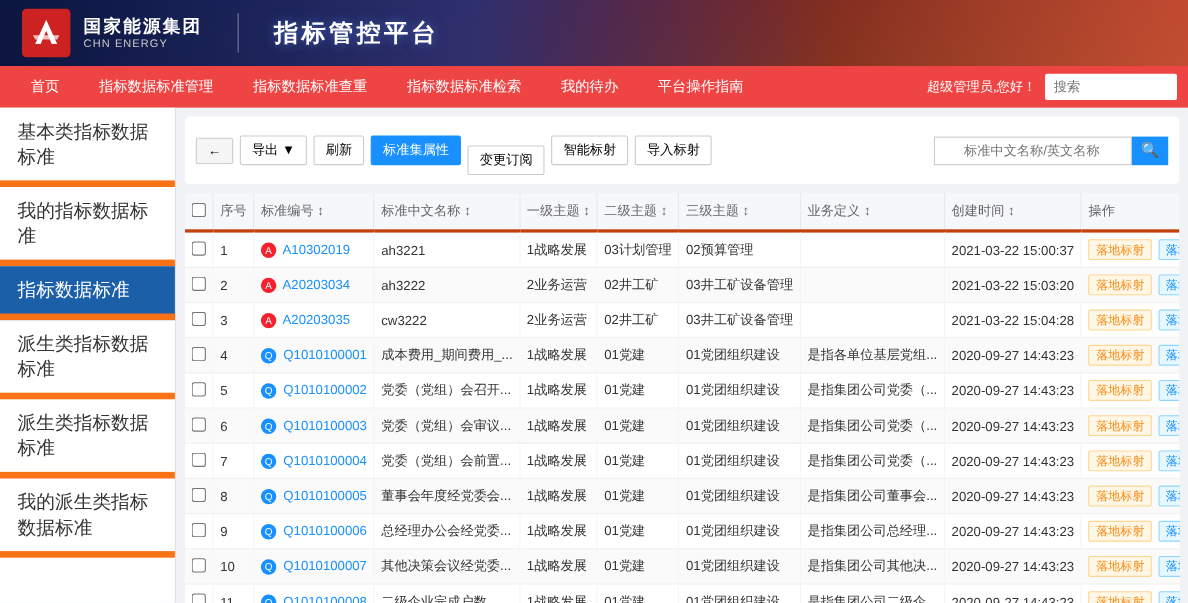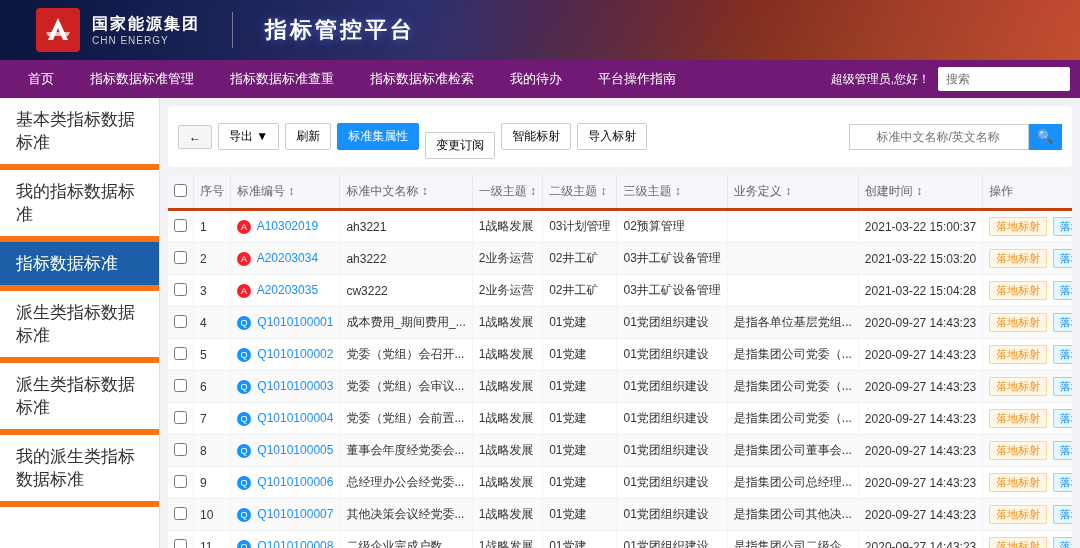--- a/index.html
+++ b/index.html
@@ -4,21 +4,21 @@
   <style>
     * { box-sizing: border-box; margin: 0; padding: 0; }
     body { font-family: 'Microsoft YaHei', Arial, sans-serif; font-size: 12px; background: #f0f2f5; }
 
     
     .header {
       background: linear-gradient(135deg, #1a2a6c 0%, #b21f1f 50%, #fdbb2d 100%);
       height: 60px;
       display: flex;
       align-items: center;
-      padding: 0 36px;
+      padding: 0 20px;
       position: relative;
       overflow: hidden;
     }
     .header::before {
       content: '';
       position: absolute;
       top: 0; left: 0; right: 0; bottom: 0;
       background: linear-gradient(90deg, rgba(10,20,60,0.95) 0%, rgba(30,50,120,0.85) 40%, rgba(100,30,30,0.7) 70%, rgba(180,50,50,0.8) 100%);
     }
     .logo-area {
@@ -56,21 +56,21 @@
       color: white;
       font-size: 22px;
       font-weight: bold;
       letter-spacing: 3px;
       z-index: 1;
       text-shadow: 0 0 10px rgba(100,150,255,0.5);
     }
 
     
     .navbar {
-      background: #701a75;
+      background: #ef4444;
       height: 38px;
       display: flex;
       align-items: center;
       padding: 0 10px;
       gap: 0;
       justify-content: space-between;
     }
     .nav-item {
       color: white;
       padding: 0 18px;
@@ -91,21 +91,21 @@
       color: white;
       font-size: 12px;
       white-space: nowrap;
     }
     .nav-search-box {
       background: white;
       border: none;
       padding: 3px 8px;
       border-radius: 2px;
       font-size: 12px;
-      width: 132px;
+      width: 120px;
       height: 24px;
     }
 
     
     .main-layout {
       display: flex;
       height: calc(100vh - 98px);
       background: #f0f2f5;
     }
 

